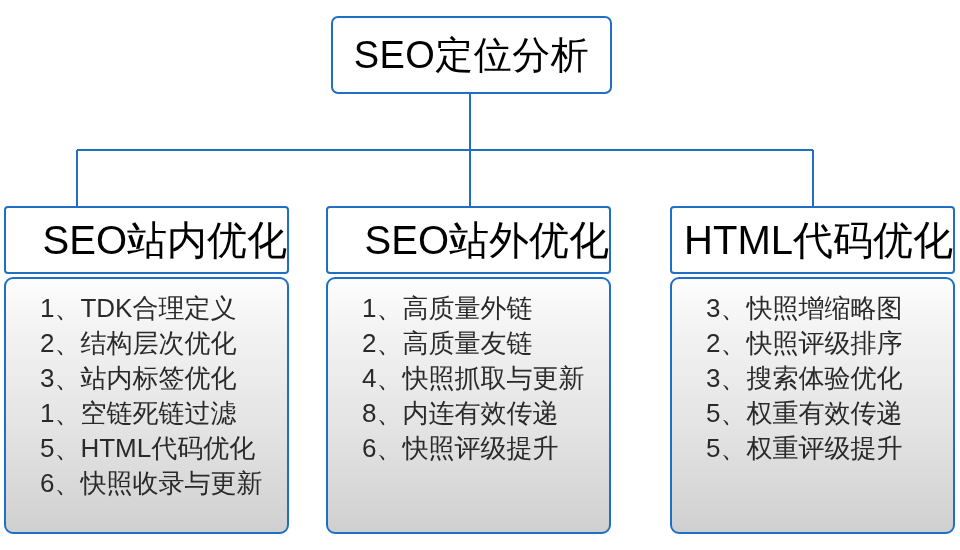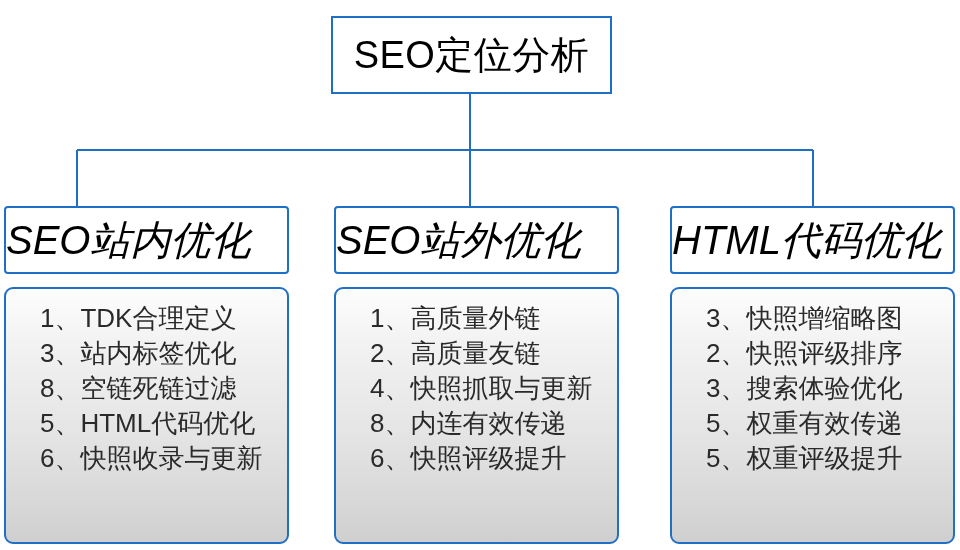--- a/index.html
+++ b/index.html
@@ -32,67 +32,66 @@
   
   .root-box {
     position: absolute;
     left: 331px;
     top: 16px;
     width: 281px;
     height: 78px;
     box-sizing: border-box;
     background: #ffffff;
     border: 2px solid #1f6fc4;
-    border-radius: 0;
+    border-radius: 7px;
     display: flex;
     align-items: center;
     justify-content: center;
   }
   .root-label {
     font-size: 38px;
     line-height: 1;
     color: #000000;
     letter-spacing: 0.5px;
     white-space: nowrap;
   }
 
   
   .column {
     position: absolute;
     top: 206px;
     width: 285px;
   }
   .column.c0 { left: 4px; }
-  .column.c1 { left: 334px; }
+  .column.c1 { left: 326px; }
   .column.c2 { left: 670px; }
 
   .col-header {
     box-sizing: border-box;
     width: 100%;
     height: 68px;
     background: #ffffff;
     border: 2px solid #1f6fc4;
     border-radius: 4px;
     display: flex;
     align-items: center;
-    justify-content: flex-start;
-    font-style: italic;
+    justify-content: flex-end;
   }
   .col-header-label {
     font-size: 40px;
     line-height: 1;
     color: #000000;
     white-space: nowrap;
   }
 
   .col-body {
     box-sizing: border-box;
     width: 100%;
     height: 257px;
-    margin-top: 13px;
+    margin-top: 3px;
     border: 2px solid #1f6fc4;
     border-radius: 9px;
     background: linear-gradient(to bottom, #fdfdfd 0%, #f2f2f2 22%, #e4e4e4 58%, #d4d4d4 92%, #cfcfcf 100%);
     padding-top: 12px;
     overflow: hidden;
   }
   .item-list {
     list-style: none;
     margin: 0;
     padding: 0 0 0 34px;
@@ -123,22 +122,23 @@
     <span class="root-label">SEO定位分析</span>
   </div>
 
   <div class="column c0">
     <div class="col-header">
       <span class="col-header-label">SEO站内优化</span>
     </div>
     <div class="col-body">
       <ul class="item-list">
         <li>1、TDK合理定义</li>
+        <li>2、结构层次优化</li>
         <li>3、站内标签优化</li>
-        <li>8、空链死链过滤</li>
+        <li>1、空链死链过滤</li>
         <li>5、HTML代码优化</li>
         <li>6、快照收录与更新</li>
       </ul>
     </div>
   </div>
 
   <div class="column c1">
     <div class="col-header">
       <span class="col-header-label">SEO站外优化</span>
     </div>

